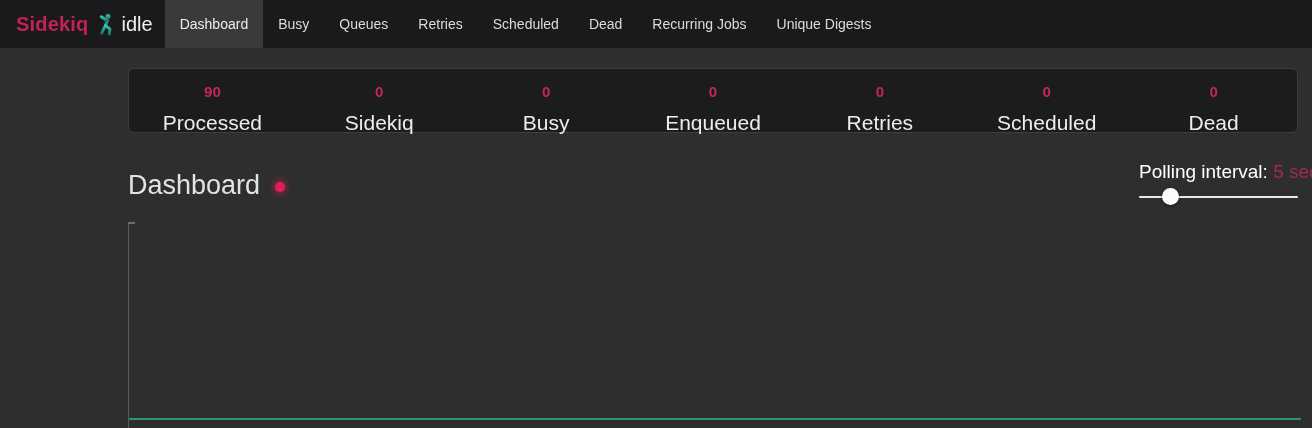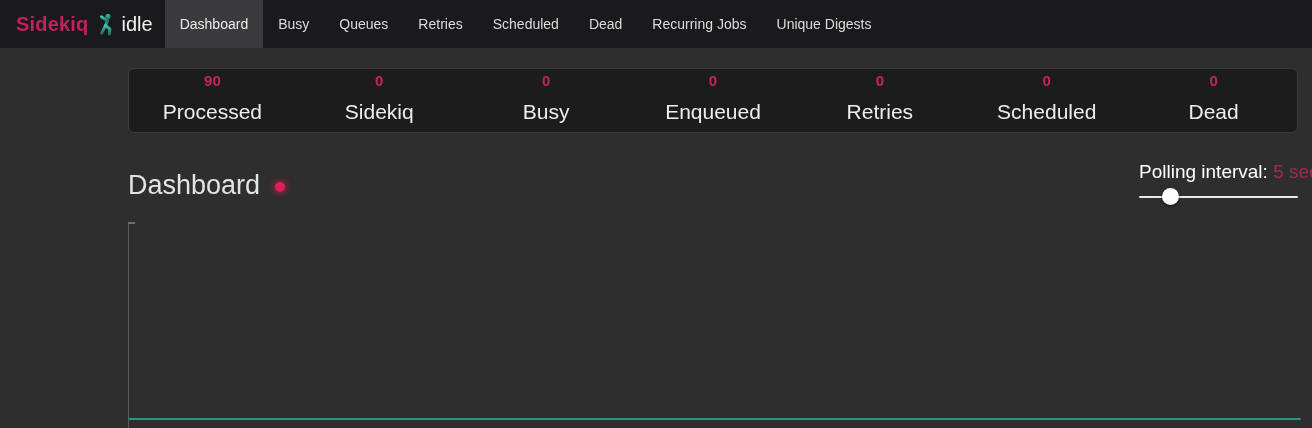--- a/index.html
+++ b/index.html
@@ -41,21 +41,21 @@
 
   .stats-card {
     margin-top: 20px;
     height: 65px;
     background: #1c1c1c;
     border: 1px solid #3d3d3d;
     border-radius: 6px;
     display: flex;
   }
   .stat {
-    flex: 1; text-align: center; padding-top: 4px;
+    flex: 1; text-align: center; padding-top: 15px;
     text-decoration: none; cursor: pointer;
   }
   .stat-value { color: #c42659; font-size: 15px; font-weight: 700; line-height: 15px; }
   .stat-label { color: #ededed; font-size: 21px; margin-top: 16px; line-height: 15px; }
 
   
   .header-row {
     margin-top: 31px;
     display: flex; justify-content: space-between; align-items: flex-start;
     height: 41px;

